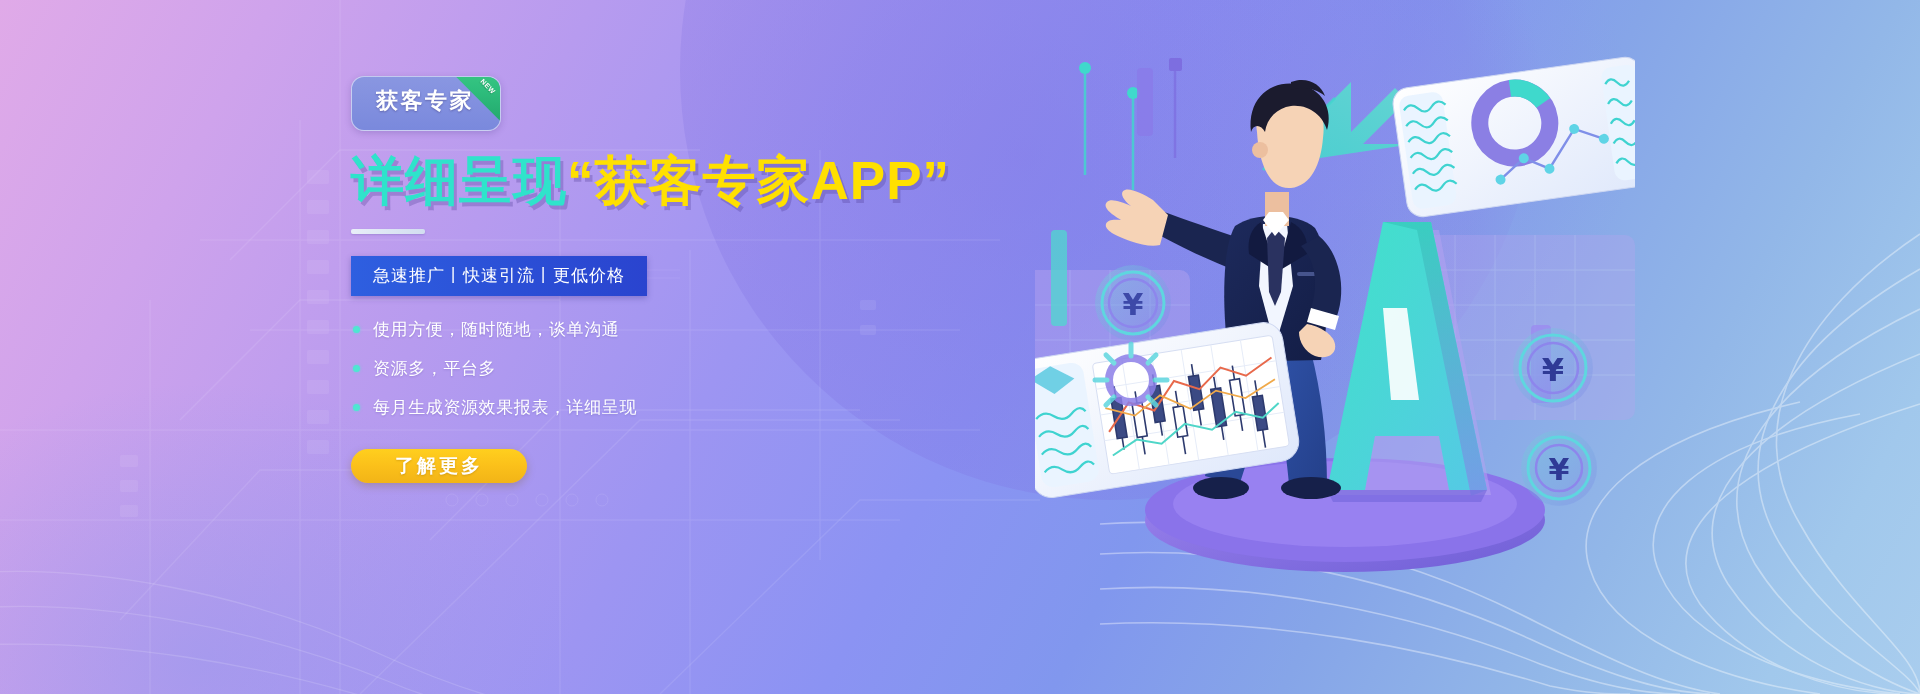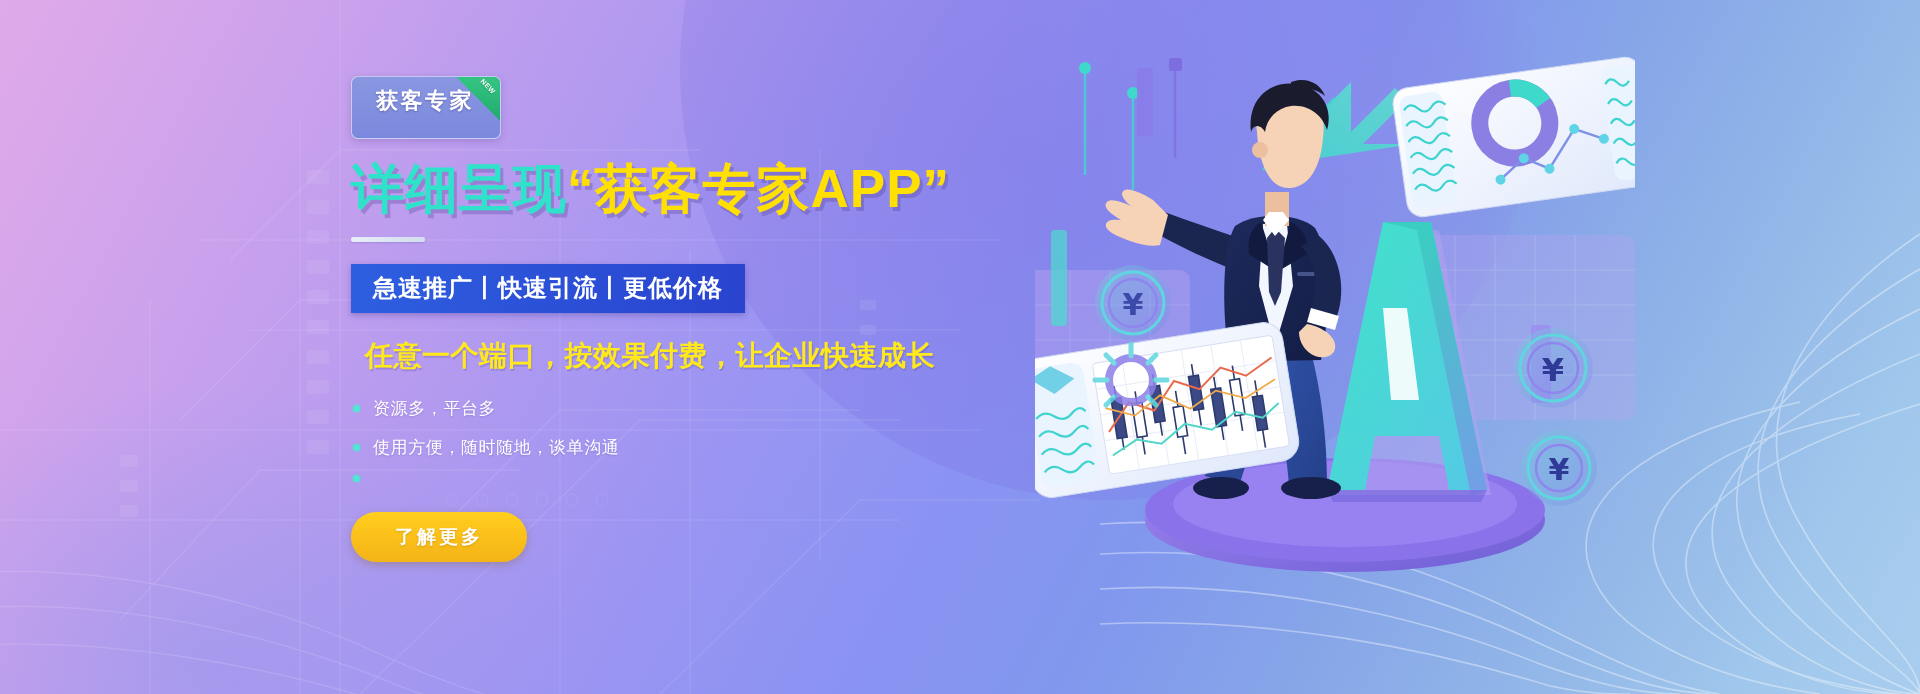--- a/index.html
+++ b/index.html
@@ -59,24 +59,24 @@
   }
 
   
   #content {
     position:absolute; left:351px; top:76px; width:640px; z-index:20;
   }
 
   
   #badge {
     position:relative; display:inline-block;
-    padding:9px 26px 22px 24px;
+    padding:9px 26px 14px 24px;
     background:linear-gradient(180deg, rgba(134,150,224,.95), rgba(118,136,219,.95));
     border:1px solid rgba(255,255,255,.55);
-    border-radius:7px;
+    border-radius:13px;
     overflow:hidden;
     box-shadow:0 2px 7px rgba(60,40,120,.22);
   }
   #badge .badge-text {
     font-size:22px; font-weight:bold; color:#fff; letter-spacing:2.5px;
     text-shadow:0 1px 2px rgba(40,30,90,.35);
     position:relative; z-index:2;
   }
   #newRibbon {
     position:absolute; right:-24px; top:-14px;
@@ -112,21 +112,21 @@
   }
 
   
   #bluebar {
     margin-top:22px; display:inline-block;
     padding:8px 22px 9px 22px;
     background:linear-gradient(90deg,#2e5fe0 0%, #2b4fd6 55%, #2a44cf 100%);
     box-shadow:0 2px 6px rgba(30,30,110,.28);
   }
   #bluebar .bar-text {
-    font-size:24px; font-weight:bold; color:#ffffff; letter-spacing:1px;margin-top:45px;
+    font-size:17px; font-weight:normal; color:#ffffff; letter-spacing:1px;margin-top:45px;
   }
 
   
   #tagline {
     margin-top:24px; font-size:28px; font-weight:bold; color:#ffe91b;
     letter-spacing:.5px; white-space:nowrap; margin-left:14px;
     text-shadow:1px 2px 0 rgba(70,55,150,.22);
   }
 
   
@@ -139,21 +139,21 @@
   }
   #bullets .dot {
     width:7px; height:7px; border-radius:50%;
     background:#4fe6d2; margin-right:13px; flex:0 0 auto;
     box-shadow:0 0 3px rgba(80,230,210,.7);
   }
 
   
   #cta {
     margin-top:14px; margin-left:0;
-    display:inline-block; padding:12px 44px;
+    display:inline-block; padding:4px 44px;
     border:none; cursor:pointer;
     border-radius:26px;
     background:linear-gradient(180deg,#ffcf1e 0%, #fbc01a 50%, #f2b417 100%);
     box-shadow:0 3px 8px rgba(120,85,10,.28);
     font-family:inherit;
     font-size:19px; font-weight:bold; color:#ffffff; letter-spacing:3px;
     text-shadow:0 1px 2px rgba(150,100,10,.35);
   }
 
   
@@ -265,34 +265,34 @@
 
     
     <div id="divider"></div>
 
     
     <div id="bluebar">
       <span class="bar-text">急速推广丨快速引流丨更低价格</span>
     </div>
 
     
-    <div id="tagline">任意一个端口，按效果付费，让企业快速成长</div>
 
     
     <ul id="bullets">
+      <li>
+        <span class="dot"></span>
+        <span>使用方便，随时随地，谈单沟通</span>
+      </li>
       <li>
         <span class="dot"></span>
         <span>资源多，平台多</span>
       </li>
       <li>
         <span class="dot"></span>
-        <span>使用方便，随时随地，谈单沟通</span>
-      </li>
-      <li>
-        <span class="dot"></span>
+        <span>每月生成资源效果报表，详细呈现</span>
       </li>
     </ul>
 
     
     <button id="cta">了解更多</button>
   </div>
 
   <svg id="illustration" viewBox="0 0 600 540">
     <defs>
       <linearGradient id="gTeal" x1="0" y1="0" x2="1" y2="1">

